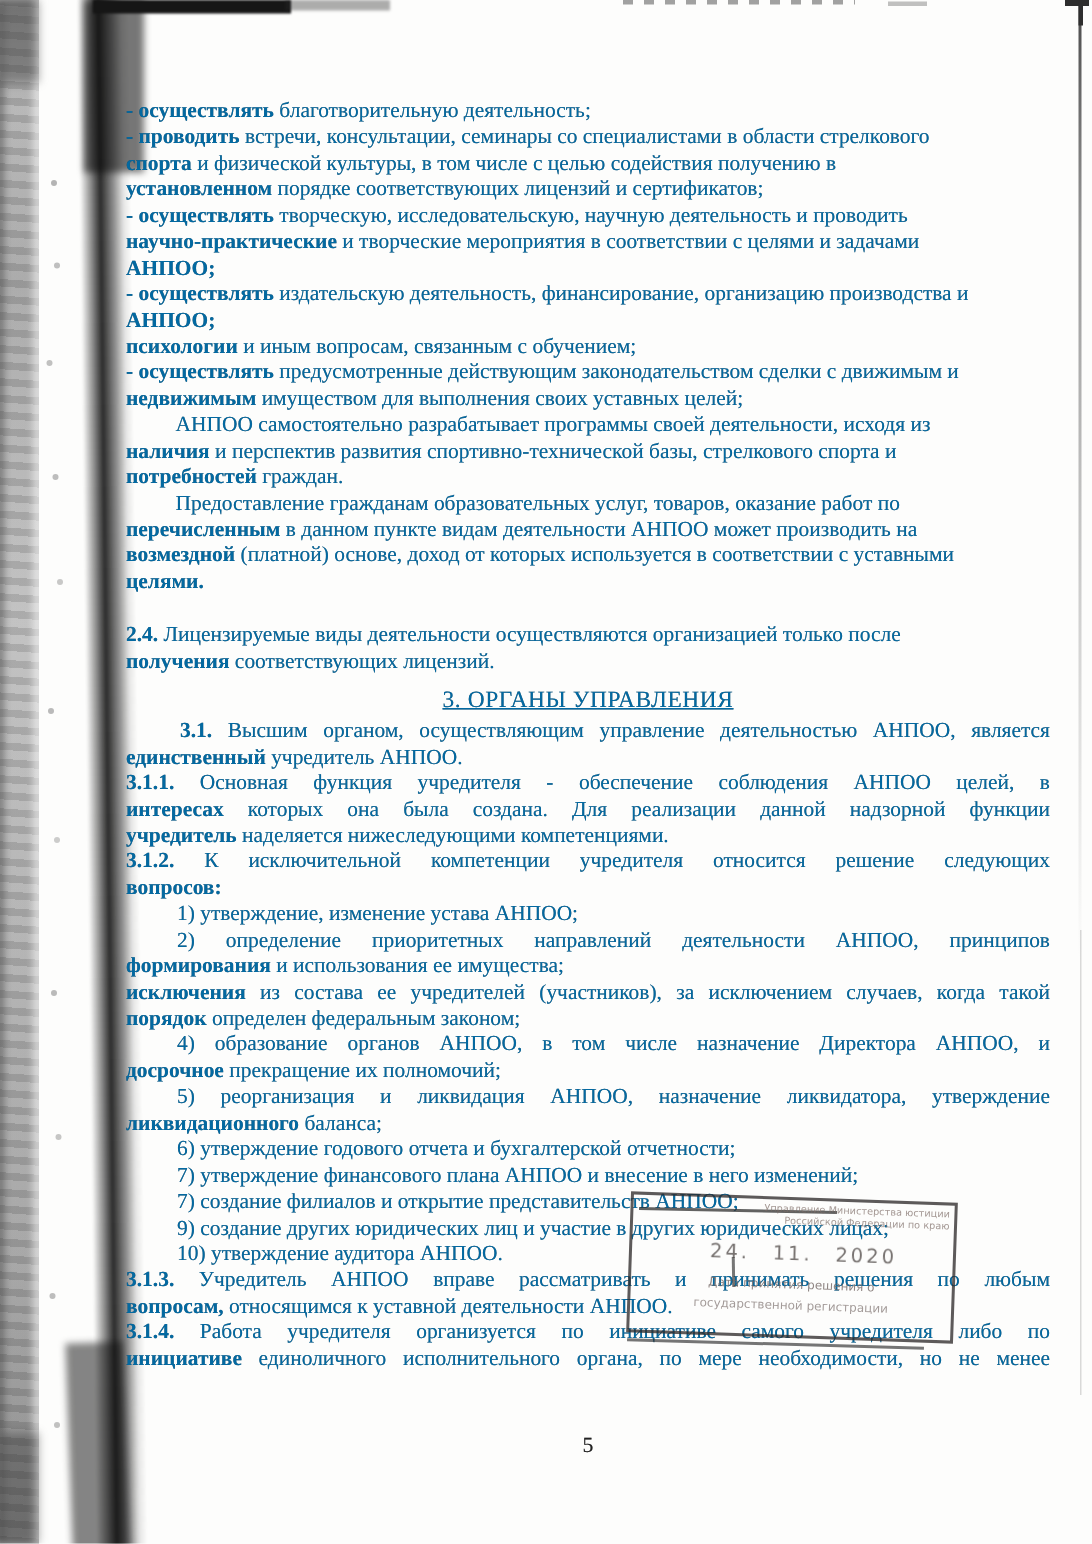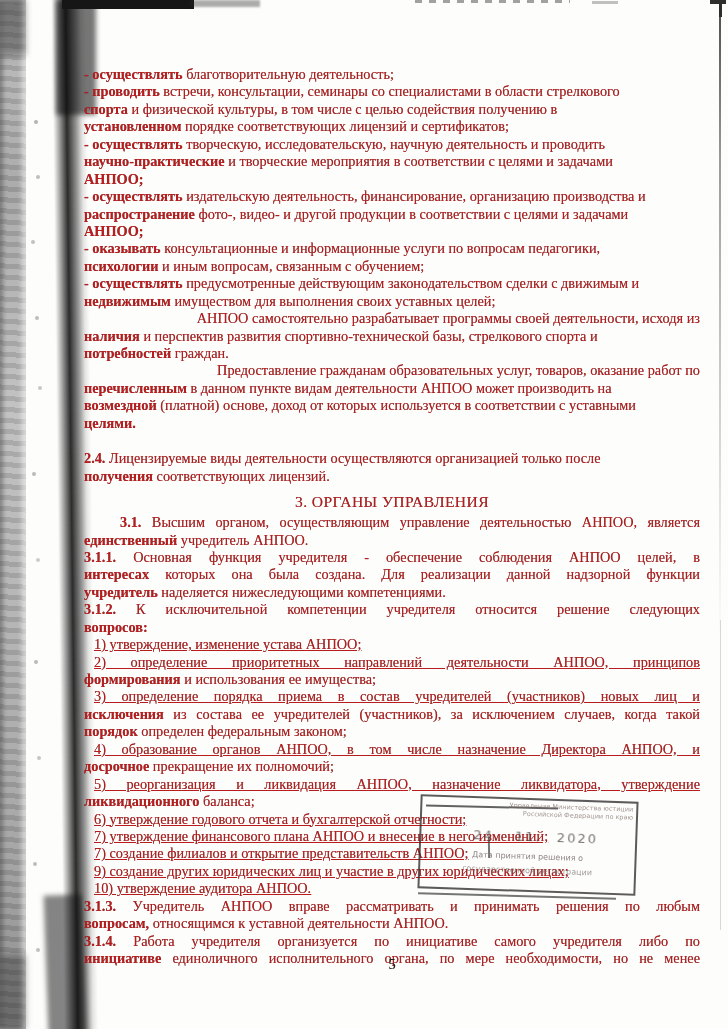--- a/index.html
+++ b/index.html
@@ -45,29 +45,29 @@
   .right-line-low{left:720px;top:620px;width:1px;height:310px;background:rgba(150,150,150,.35);}
   .right-corner-h{left:710px;top:0;width:16px;height:4px;background:#2e2e2e;}
   .right-corner-v{left:719px;top:0;width:3px;height:17px;background:#2e2e2e;}
   .strike-a{left:426px;top:806px;width:132px;height:2px;background:rgba(45,45,45,.75);transform:rotate(1.2deg);}
   .strike-b{left:418px;top:895px;width:198px;height:2px;background:rgba(45,45,45,.65);transform:rotate(1.6deg);}
   .stamp-tick{left:488px;top:838px;width:2px;height:20px;background:rgba(60,60,60,.7);transform:rotate(-1deg);}
 
   
   .textcol{
     position:absolute;left:84px;top:66px;width:616px;
-    color:#b91c1c;font-size:14.3px;
+    color:#0369a1;font-size:14.3px;
     text-shadow:0 0 .4px rgba(25,25,25,.55);
   }
   .line{height:17.45px;line-height:17.45px;overflow:hidden;text-align:left;}
   .line b{font-weight:bold;}
   .a-j{text-align:justify;text-align-last:justify;}
   .a-c{text-align:center;text-align-last:center;}
-  .i1{padding-left:10px;text-decoration:underline;}
-  .i2{padding-left:33px;text-align:right;}
+  .i1{padding-left:34px;}
+  .i2{padding-left:33px;}
   .h{font-size:15.6px;height:21px;line-height:21px;letter-spacing:.4px;}
   .page-number{
     position:absolute;left:84px;top:956px;width:616px;text-align:center;
     color:#222;font-size:14.5px;text-shadow:0 0 .4px rgba(25,25,25,.5);
   }
 
   
   .stamp{
     position:absolute;left:419px;top:798px;width:214px;height:90px;
     border:2px solid rgba(48,44,44,.78);
@@ -117,47 +117,44 @@
 
 <div class="textcol">
     <div class="line a-l"><b>- осуществлять</b> благотворительную деятельность;</div>
     <div class="line a-l"><b>- проводить</b> встречи, консультации, семинары со специалистами в области стрелкового</div>
     <div class="line a-l"><b>спорта</b> и физической культуры, в том числе с целью содействия получению в</div>
     <div class="line a-l"><b>установленном</b> порядке соответствующих лицензий и сертификатов;</div>
     <div class="line a-l"><b>- осуществлять</b> творческую, исследовательскую, научную деятельность и проводить</div>
     <div class="line a-l"><b>научно-практические</b> и творческие мероприятия в соответствии с целями и задачами</div>
     <div class="line a-l"><b>АНПОО;</b></div>
     <div class="line a-l"><b>- осуществлять</b> издательскую деятельность, финансирование, организацию производства и</div>
-    <div class="line a-l"><b>распространение</b> фото-, видео- и другой продукции в соответствии с целями и задачами</div>
     <div class="line a-l"><b>АНПОО;</b></div>
-    <div class="line a-l"><b>- оказывать</b> консультационные и информационные услуги по вопросам педагогики,</div>
     <div class="line a-l"><b>психологии</b> и иным вопросам, связанным с обучением;</div>
     <div class="line a-l"><b>- осуществлять</b> предусмотренные действующим законодательством сделки с движимым и</div>
     <div class="line a-l"><b>недвижимым</b> имуществом для выполнения своих уставных целей;</div>
     <div class="line a-l i2">АНПОО самостоятельно разрабатывает программы своей деятельности, исходя из</div>
     <div class="line a-l"><b>наличия</b> и перспектив развития спортивно-технической базы, стрелкового спорта и</div>
     <div class="line a-l"><b>потребностей</b> граждан.</div>
     <div class="line a-l i2">Предоставление гражданам образовательных услуг, товаров, оказание работ по</div>
     <div class="line a-l"><b>перечисленным</b> в данном пункте видам деятельности АНПОО может производить на</div>
     <div class="line a-l"><b>возмездной</b> (платной) основе, доход от которых используется в соответствии с уставными</div>
     <div class="line a-l"><b>целями.</b></div>
     <div class="line a-l" style="margin-top: 18px;"><b>2.4.</b> Лицензируемые виды деятельности осуществляются организацией только после</div>
     <div class="line a-l"><b>получения</b> соответствующих лицензий.</div>
-    <div class="line h a-c" style="margin-top: 6px;">3. ОРГАНЫ УПРАВЛЕНИЯ</div>
+    <div class="line h a-c" style="margin-top: 6px; text-decoration: underline;">3. ОРГАНЫ УПРАВЛЕНИЯ</div>
     <div class="line a-j" style="margin-top: 2px; padding-left: 36px;"><b>3.1.</b> Высшим органом, осуществляющим управление деятельностью АНПОО, является</div>
     <div class="line a-l"><b>единственный</b> учредитель АНПОО.</div>
     <div class="line a-j"><b>3.1.1.</b> Основная функция учредителя - обеспечение соблюдения АНПОО целей, в</div>
     <div class="line a-j"><b>интересах</b> которых она была создана. Для реализации данной надзорной функции</div>
     <div class="line a-l"><b>учредитель</b> наделяется нижеследующими компетенциями.</div>
     <div class="line a-j"><b>3.1.2.</b> К исключительной компетенции учредителя относится решение следующих</div>
     <div class="line a-l"><b>вопросов:</b></div>
     <div class="line a-l i1">1) утверждение, изменение устава АНПОО;</div>
     <div class="line a-j i1">2) определение приоритетных направлений деятельности АНПОО, принципов</div>
     <div class="line a-l"><b>формирования</b> и использования ее имущества;</div>
-    <div class="line a-j i1">3) определение порядка приема в состав учредителей (участников) новых лиц и</div>
     <div class="line a-j"><b>исключения</b> из состава ее учредителей (участников), за исключением случаев, когда такой</div>
     <div class="line a-l"><b>порядок</b> определен федеральным законом;</div>
     <div class="line a-j i1">4) образование органов АНПОО, в том числе назначение Директора АНПОО, и</div>
     <div class="line a-l"><b>досрочное</b> прекращение их полномочий;</div>
     <div class="line a-j i1">5) реорганизация и ликвидация АНПОО, назначение ликвидатора, утверждение</div>
     <div class="line a-l"><b>ликвидационного</b> баланса;</div>
     <div class="line a-l i1">6) утверждение годового отчета и бухгалтерской отчетности;</div>
     <div class="line a-l i1">7) утверждение финансового плана АНПОО и внесение в него изменений;</div>
     <div class="line a-l i1">7) создание филиалов и открытие представительств АНПОО;</div>
     <div class="line a-l i1">9) создание других юридических лиц и участие в других юридических лицах;</div>

